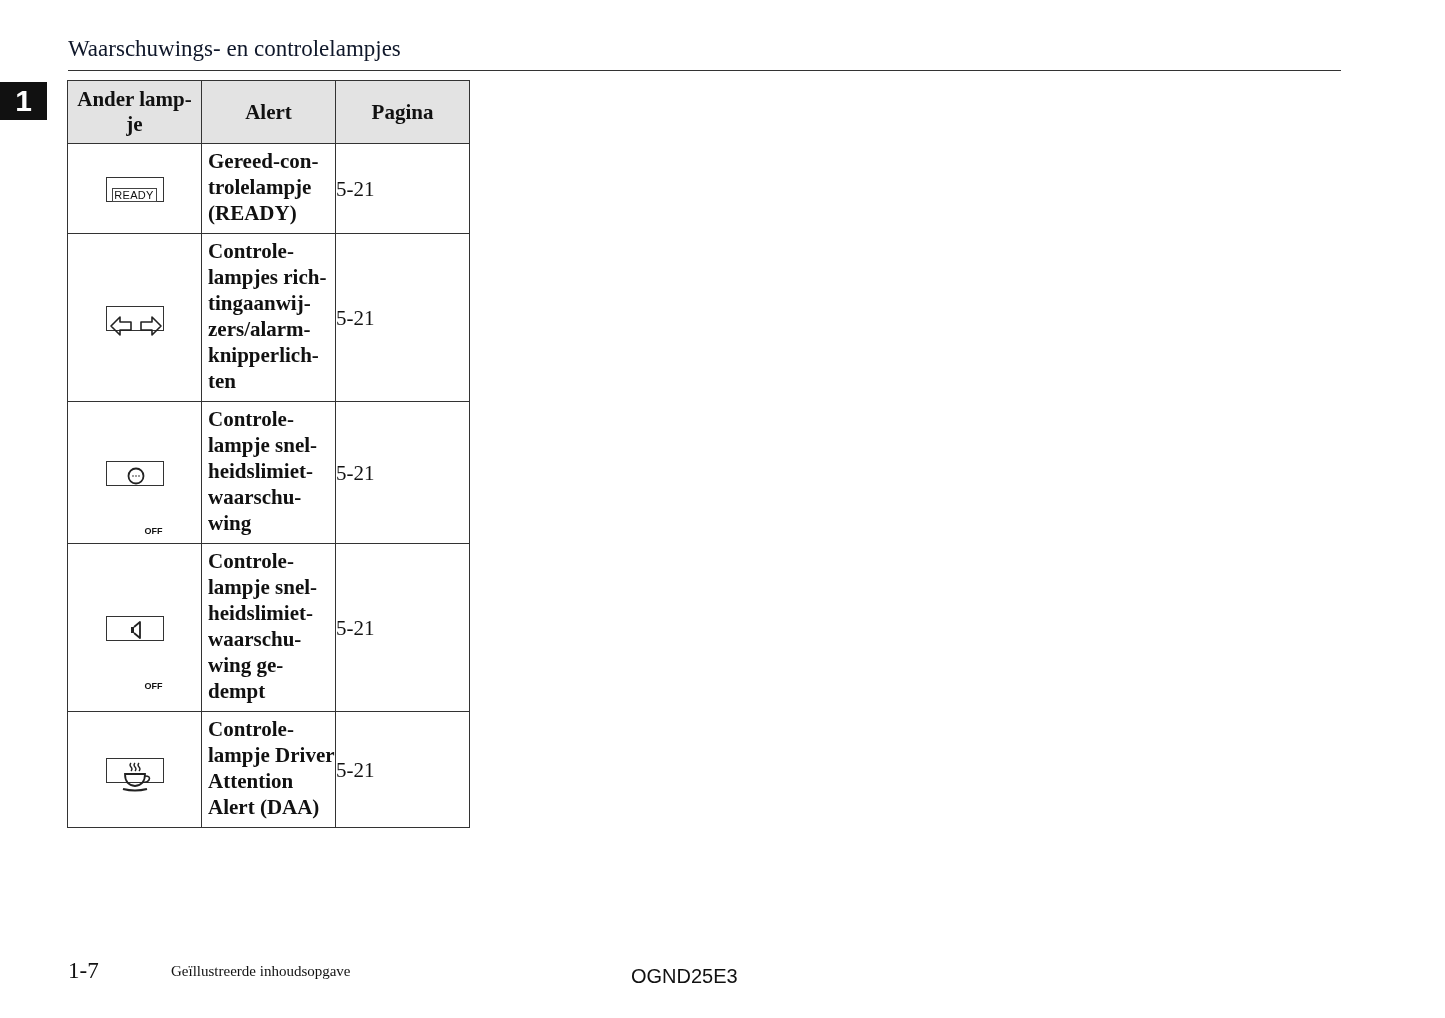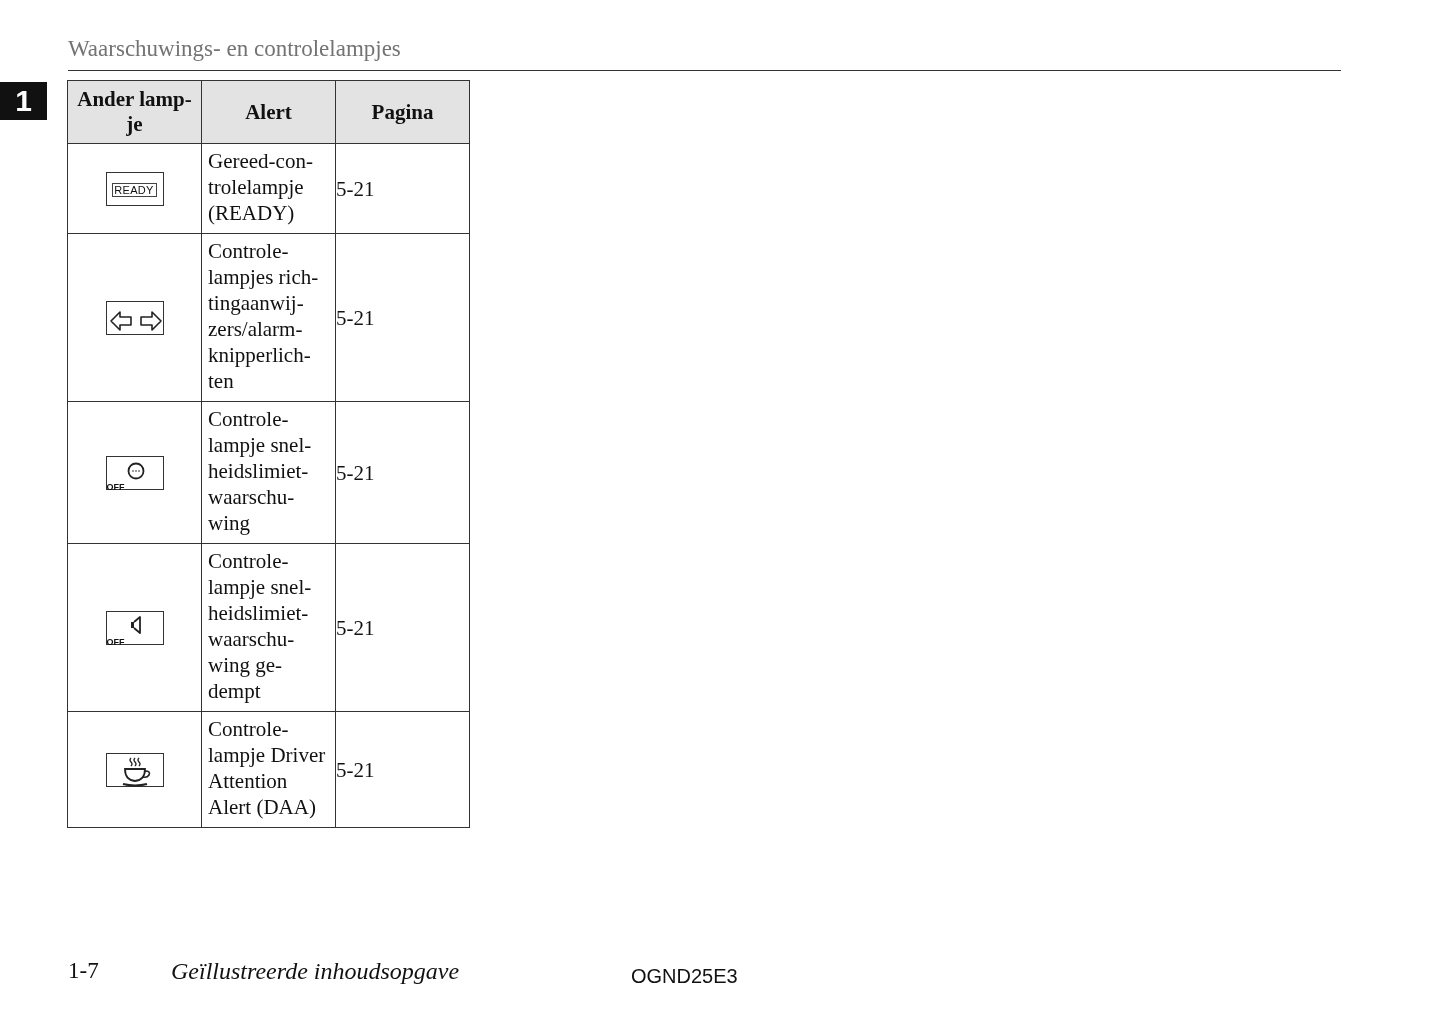--- a/index.html
+++ b/index.html
@@ -3,21 +3,21 @@
   <meta charset="utf-8">
   <style>
     html, body { margin: 0; padding: 0; }
     body {
       width: 1445px; height: 1018px; position: relative; overflow: hidden;
       background: #ffffff; color: #111111;
       font-family: "Liberation Serif", "DejaVu Serif", serif;
     }
     .running-head {
       position: absolute; left: 68px; top: 34px;
-      font-size: 23px; line-height: 30px; color: #737373;
+      font-size: 23px; line-height: 30px; color: #0f172a;
     }
     .head-rule {
       position: absolute; left: 68px; top: 70px; width: 1273px; height: 0;
       border-top: 1.5px solid #333;
     }
     .chapter-tab {
       position: absolute; left: 0; top: 82px; width: 47px; height: 38px;
       background: #111; color: #fff;
       font-family: "Liberation Sans", "DejaVu Sans", sans-serif;
       font-weight: bold; font-size: 30px; line-height: 38px; text-align: center;
@@ -31,44 +31,44 @@
       border: 1.5px solid #333; padding: 0;
     }
     table.lamps th {
       background: #e3e3e3; font-weight: bold; text-align: center;
       height: 62px; vertical-align: middle; line-height: 25px;
     }
     .col-icon { width: 133px; }
     .col-name { width: 133px; }
     .col-page { width: 133px; }
     td.icon-cell { text-align: center; vertical-align: middle; }
-    td.name-cell { vertical-align: top; padding: 4px 0 4px 6px !important; white-space: pre-line; }
+    td.name-cell { vertical-align: top; padding: 4px 0 4px 6px !important; white-space: pre-line; font-weight: bold; }
     td.page-cell { text-align: left; vertical-align: middle; }
     .icon-frame {
-      display: inline-block; width: 58px; height: 34px;
+      display: inline-block; width: 58px; height: 25px;
       border: 1.5px solid #333; box-sizing: border-box;
       position: relative; vertical-align: middle;
     }
     .icon-frame svg { position: absolute; left: 0; top: 0; }
     .ready-label {
       position: absolute; left: 5px; top: 10px; width: 45px; height: 14px;
       border: 1px solid #444; box-sizing: border-box;
       font-family: "Liberation Sans", "DejaVu Sans", sans-serif;
       font-size: 11px; line-height: 12px; text-align: center; letter-spacing: 0.3px;
     }
     .off-label {
-      position: absolute; left: 0; width: 100%; text-align: left;
+      position: absolute; left: 0; width: 100%; text-align: right;
       font-family: "Liberation Sans", "DejaVu Sans", sans-serif;
-      font-weight: bold; font-size: 9px; line-height: 9px;
+      font-weight: bold; font-size: 9px; line-height: 9px; margin-top: 39px;
     }
     .footer-page {
       position: absolute; left: 68px; top: 956px; font-size: 23px; line-height: 30px;
     }
     .footer-title {
-      position: absolute; left: 171px; top: 956px; font-size: 24px; line-height: 30px; font-style: italic;
+      position: absolute; left: 171px; top: 956px; font-size: 15px; line-height: 30px;
     }
     .footer-code {
       position: absolute; left: 631px; top: 966px;
       font-family: "Liberation Sans", "DejaVu Sans", sans-serif;
       font-size: 20px; line-height: 20px;
     }
   </style>
 </head>
 <body>
 

